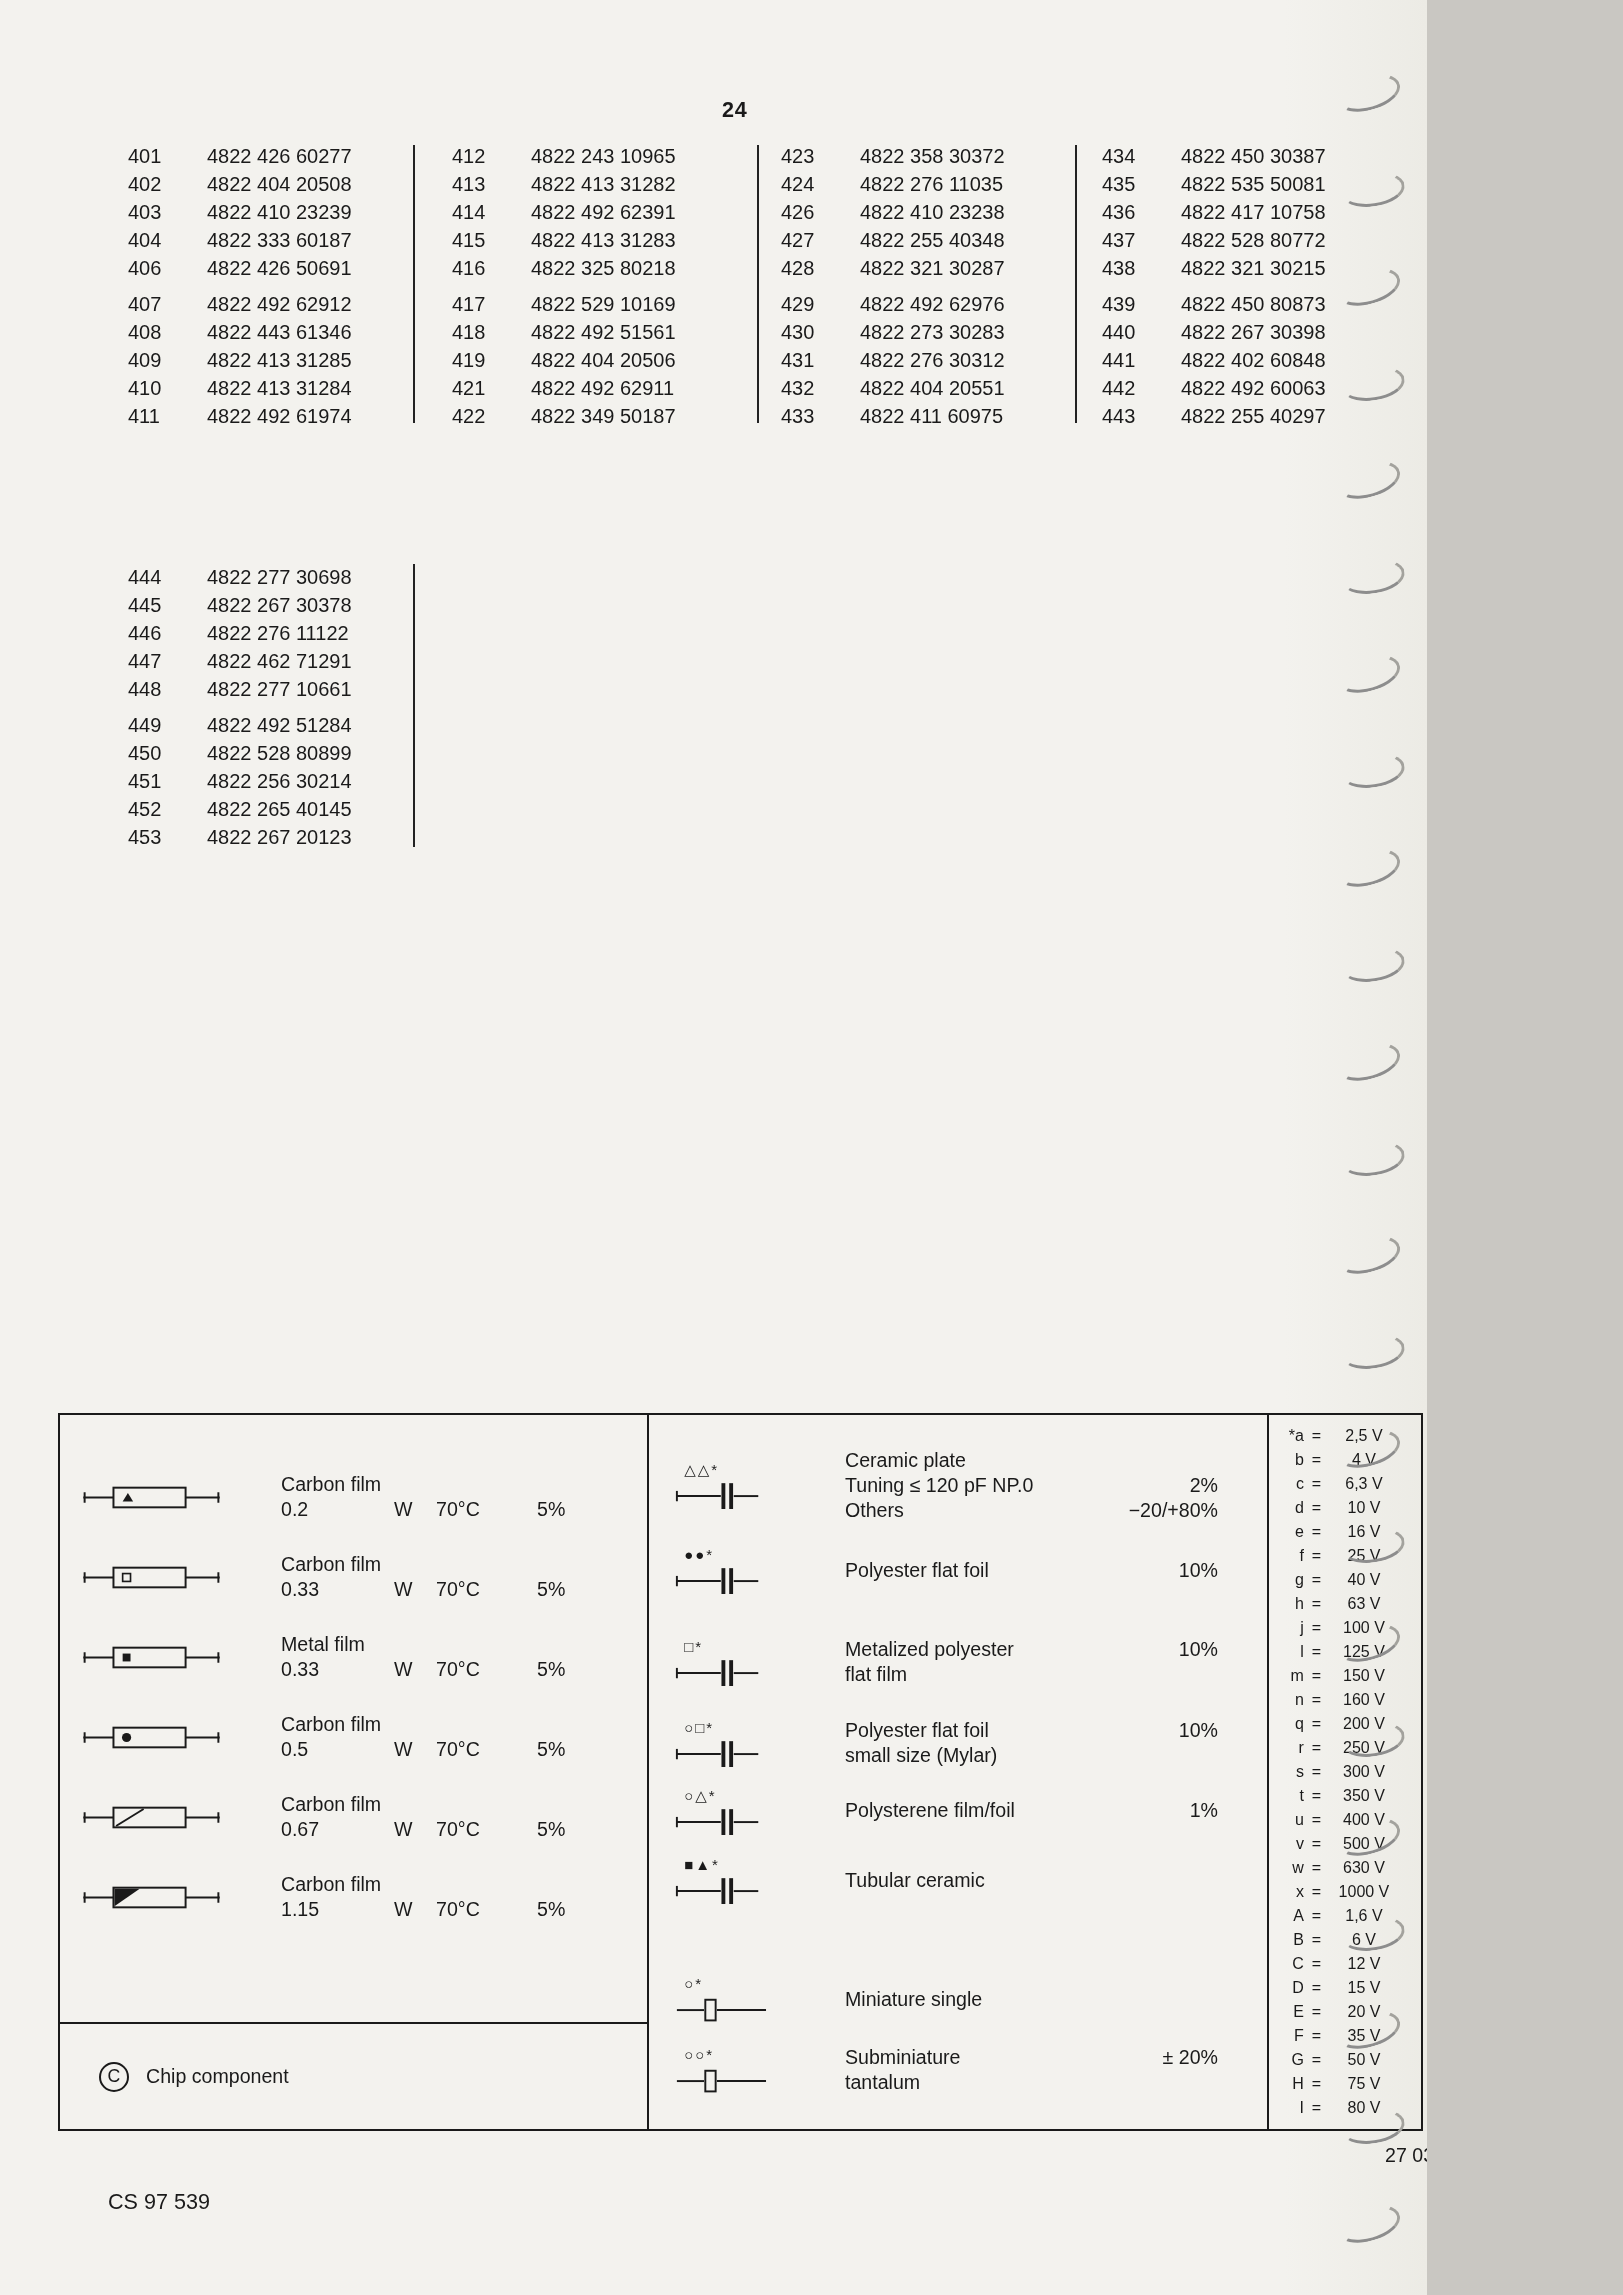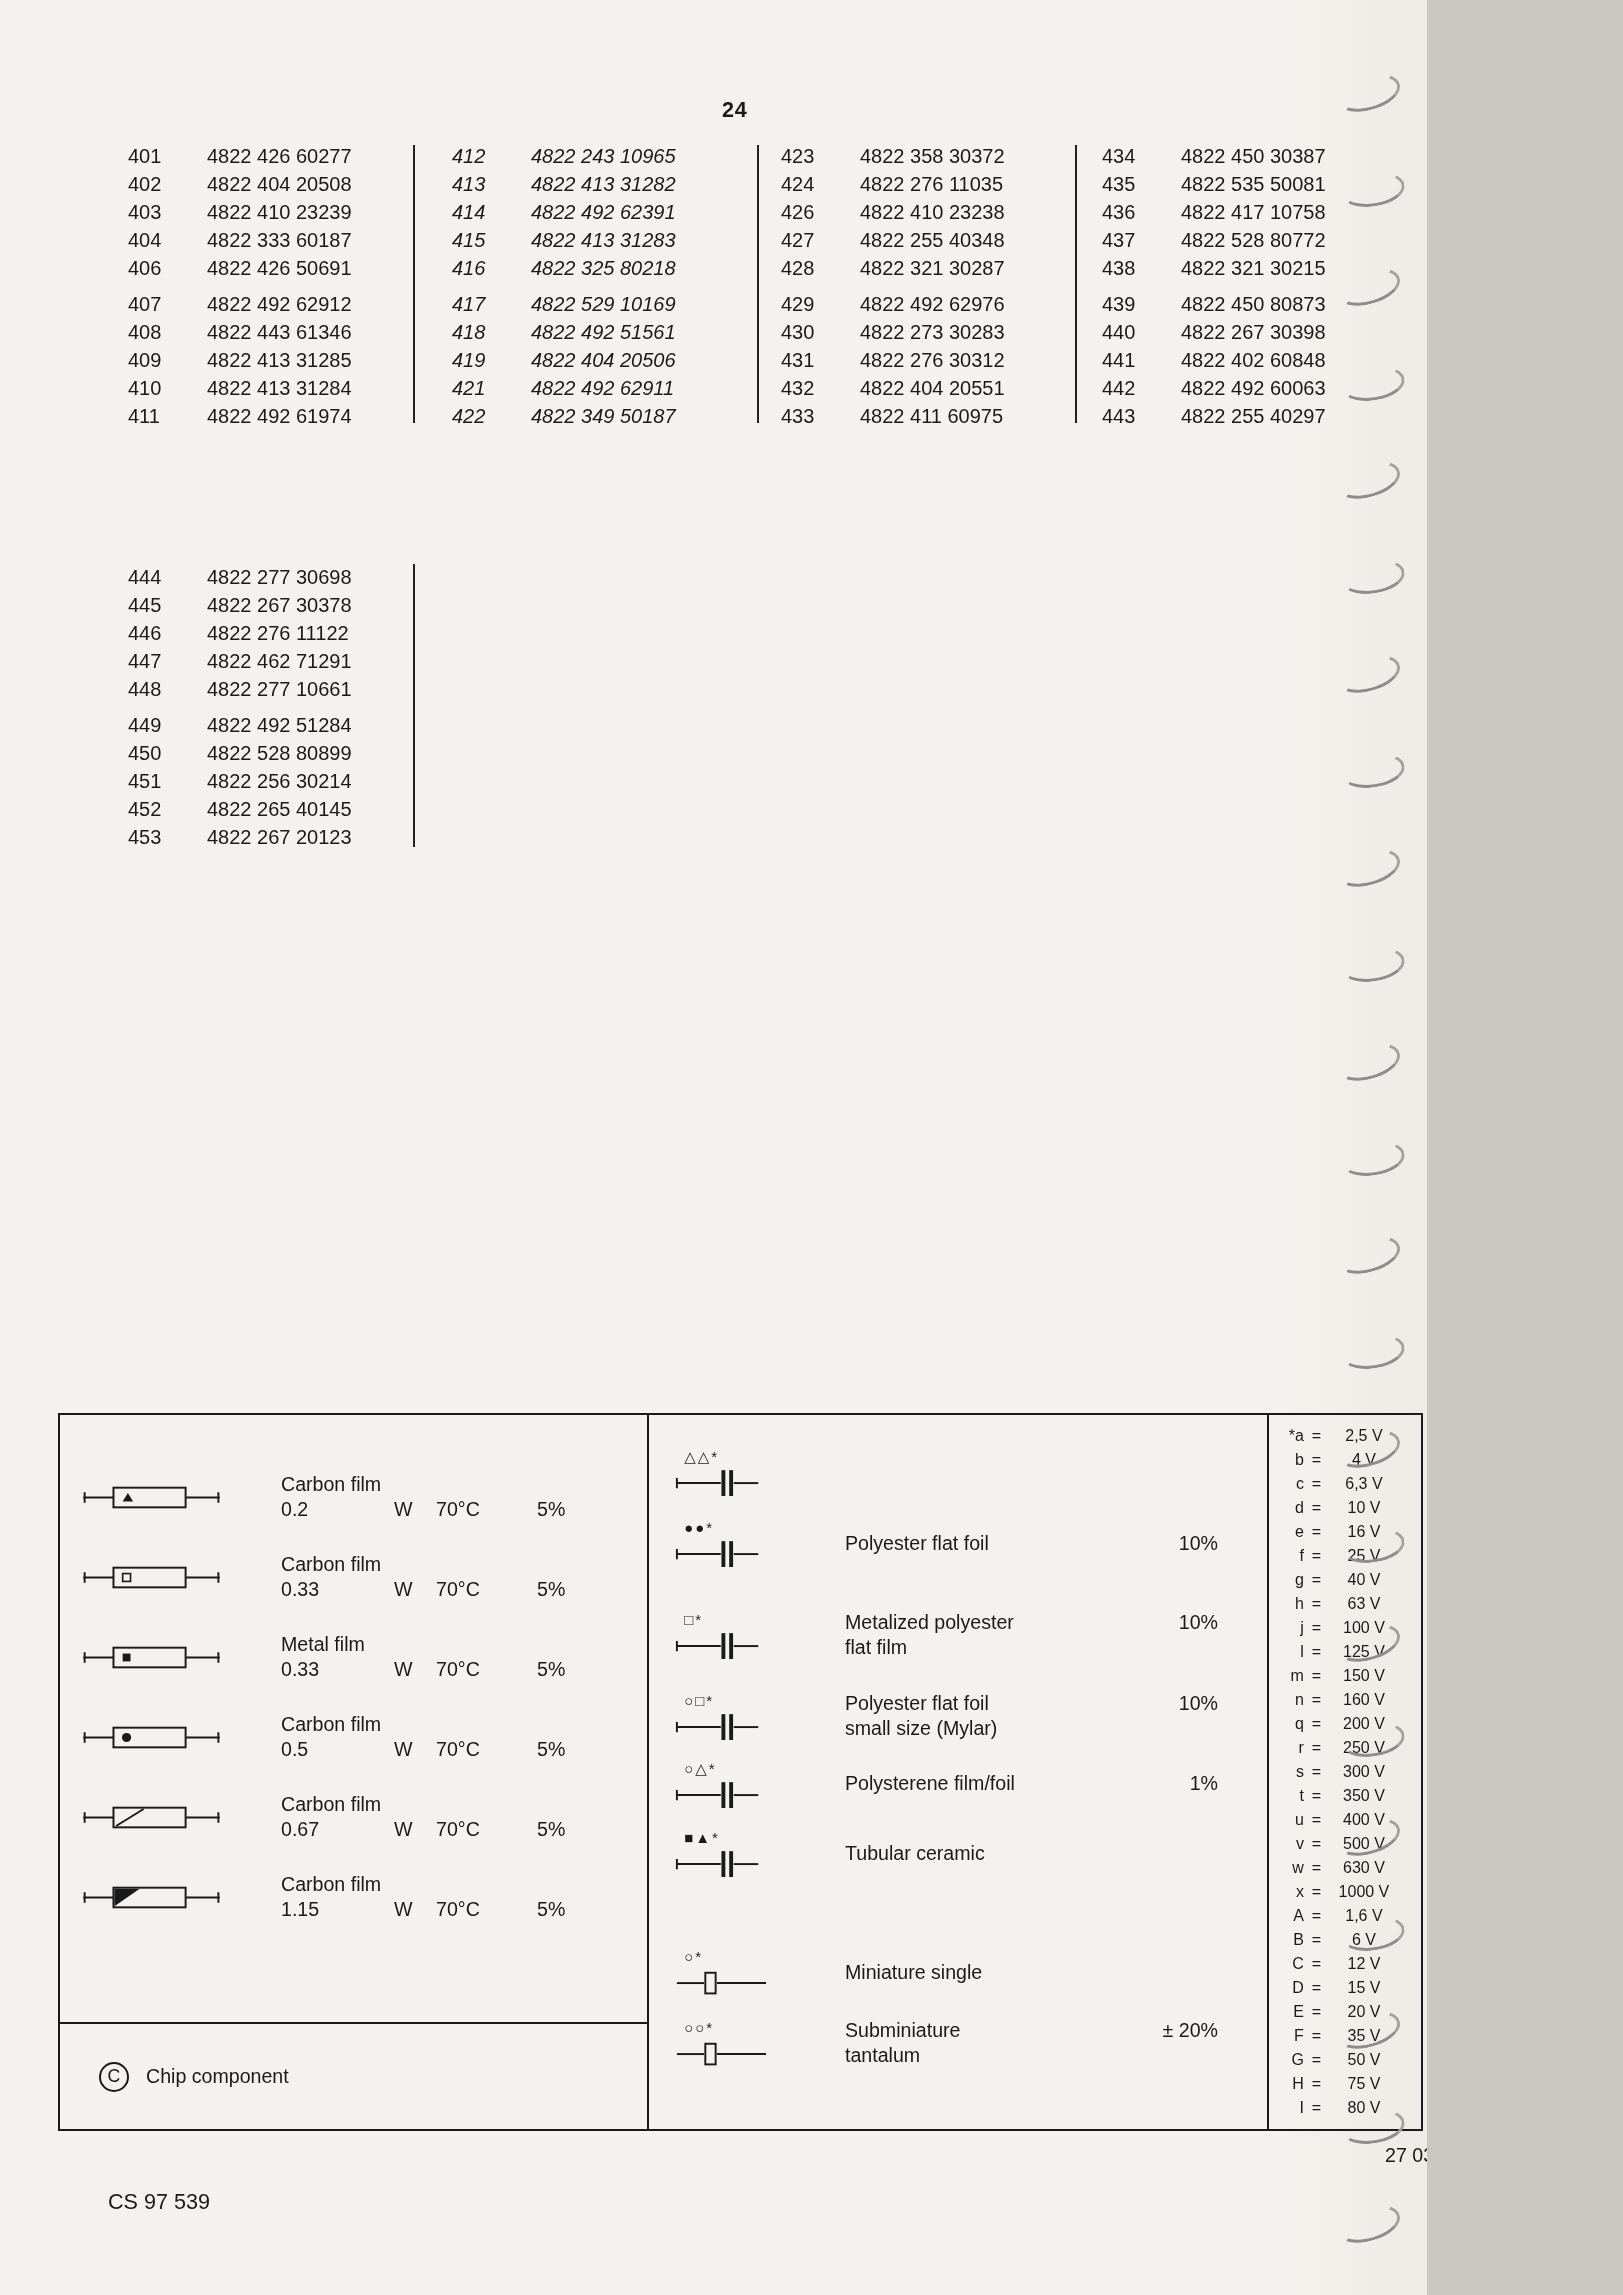--- a/index.html
+++ b/index.html
@@ -113,21 +113,21 @@
           <span class="pcode">4822 413 31284</span>
         </div>
         <div class="prow">
           <span class="ppos">411</span>
           <span class="pcode">4822 492 61974</span>
         </div>
       </div>
   </div>
   <div class="vdiv" style="left:413px; top:145px; height:278px;"></div>
 
-  <div class="pcol" style="left:452px; top:142px;font-style:italic;">
+  <div class="pcol" style="left:452px; top:142px;">
     <div class="pgroup">
 
     <div class="prow">
           <span class="ppos">412</span>
           <span class="pcode">4822 243 10965</span>
         </div>
         <div class="prow">
           <span class="ppos">413</span>
           <span class="pcode">4822 413 31282</span>
         </div>
@@ -461,20 +461,34 @@
       <div class="cap-item mt26">
         <span class="cap-sym">
           <span class="cap-marks">△△*</span>
           <svg class="cap-svg" viewBox="0 0 170 48">
               <line x1="2" y1="28" x2="70" y2="28" stroke="#1a1a1a" stroke-width="3"></line>
               <line x1="2" y1="20" x2="2" y2="36" stroke="#1a1a1a" stroke-width="3"></line>
               <line x1="74" y1="8" x2="74" y2="48" stroke="#1a1a1a" stroke-width="6"></line>
               <line x1="86" y1="8" x2="86" y2="48" stroke="#1a1a1a" stroke-width="6"></line>
               <line x1="90" y1="28" x2="128" y2="28" stroke="#1a1a1a" stroke-width="3"></line>
             </svg>
+        </span>
+        <span class="cap-body">
+          <span class="cap-line">
+              <span class="cap-text">Ceramic plate</span>
+              <span class="cap-tol"></span>
+            </span>
+          <span class="cap-line">
+              <span class="cap-text">Tuning ≤ 120 pF NP.0</span>
+              <span class="cap-tol">2%</span>
+            </span>
+          <span class="cap-line">
+              <span class="cap-text">Others</span>
+              <span class="cap-tol">−20/+80%</span>
+            </span>
         </span>
       </div>
 
       <div class="cap-item mt36">
         <span class="cap-sym">
           <span class="cap-marks">●●*</span>
           <svg class="cap-svg" viewBox="0 0 170 48">
               <line x1="2" y1="28" x2="70" y2="28" stroke="#1a1a1a" stroke-width="3"></line>
               <line x1="2" y1="20" x2="2" y2="36" stroke="#1a1a1a" stroke-width="3"></line>
               <line x1="74" y1="8" x2="74" y2="48" stroke="#1a1a1a" stroke-width="6"></line>

